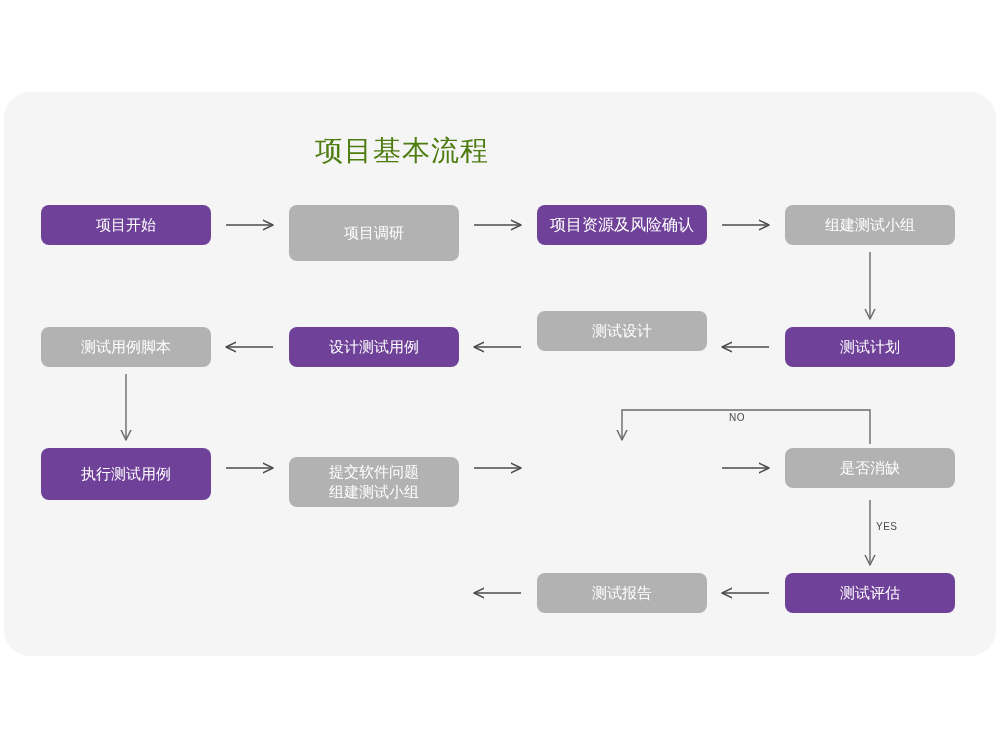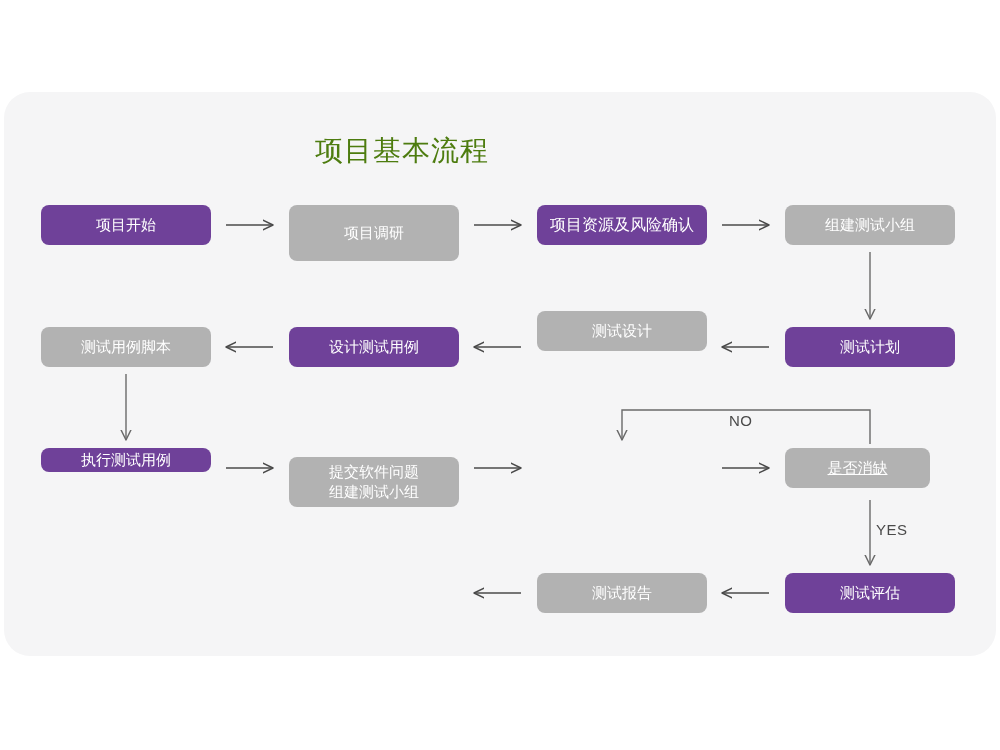--- a/index.html
+++ b/index.html
@@ -60,21 +60,21 @@
   svg.links {
     position: absolute;
     left: 0;
     top: 0;
     width: 1000px;
     height: 750px;
     pointer-events: none;
   }
   .edge-label {
     position: absolute;
-    font-size: 15px;
+    font-size: 10px;
     color: #4a4a4a;
     letter-spacing: .5px;
   }
 </style>
 </head>
 <body>
 
 <div id="canvas">
 
   <div id="panel" style="background: rgb(245, 245, 246);"></div>
@@ -178,32 +178,32 @@
   <div class="node purple" style="left: 289px; top: 327px; width: 170px; height: 40px; background: rgb(111, 65, 153);">
       <div class="lbl">
         <span>设计测试用例</span>
       </div>
     </div>
   <div class="node gray" style="left: 41px; top: 327px; width: 170px; height: 40px; background: rgb(178, 178, 178);">
       <div class="lbl">
         <span>测试用例脚本</span>
       </div>
     </div>
-  <div class="node purple" style="left: 41px; top: 448px; width: 170px; height: 24px; background: rgb(111, 65, 153);">
+  <div class="node purple" style="left: 41px; top: 448px; width: 170px; height: 52px; background: rgb(111, 65, 153);">
       <div class="lbl">
         <span>执行测试用例</span>
       </div>
     </div>
   <div class="node gray" style="left: 289px; top: 457px; width: 170px; height: 50px; background: rgb(178, 178, 178);">
       <div class="lbl">
         <span>提交软件问题</span>
         <span>组建测试小组</span>
       </div>
     </div>
-  <div class="node gray" style="left: 785px; top: 448px; width: 145px; height: 40px; background: rgb(178, 178, 178); text-decoration: underline;">
+  <div class="node gray" style="left: 785px; top: 448px; width: 170px; height: 40px; background: rgb(178, 178, 178);">
       <div class="lbl">
         <span>是否消缺</span>
       </div>
     </div>
   <div class="node purple" style="left: 785px; top: 573px; width: 170px; height: 40px; background: rgb(111, 65, 153);">
       <div class="lbl">
         <span>测试评估</span>
       </div>
     </div>
   <div class="node gray" style="left: 537px; top: 573px; width: 170px; height: 40px; background: rgb(178, 178, 178);">

